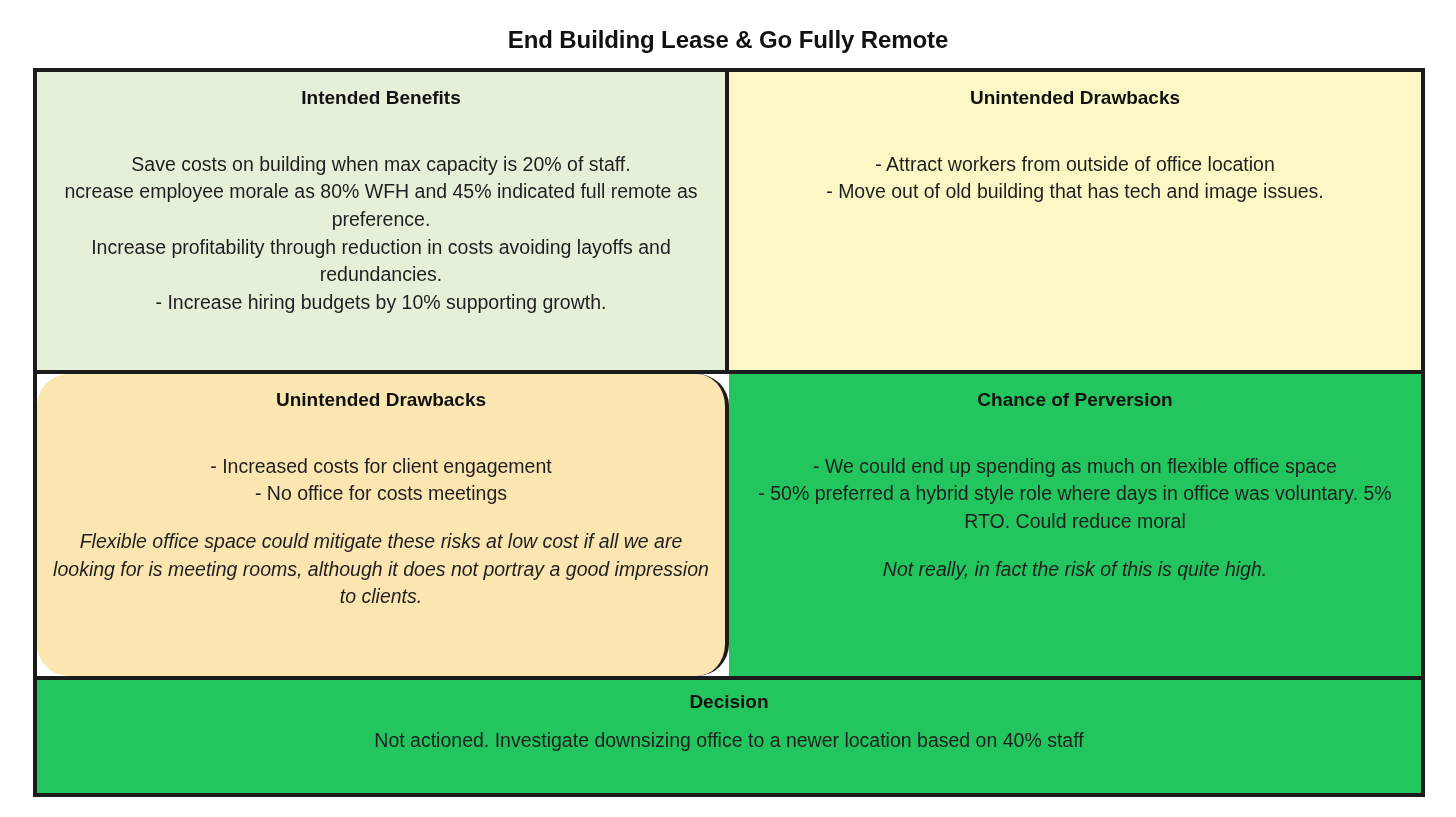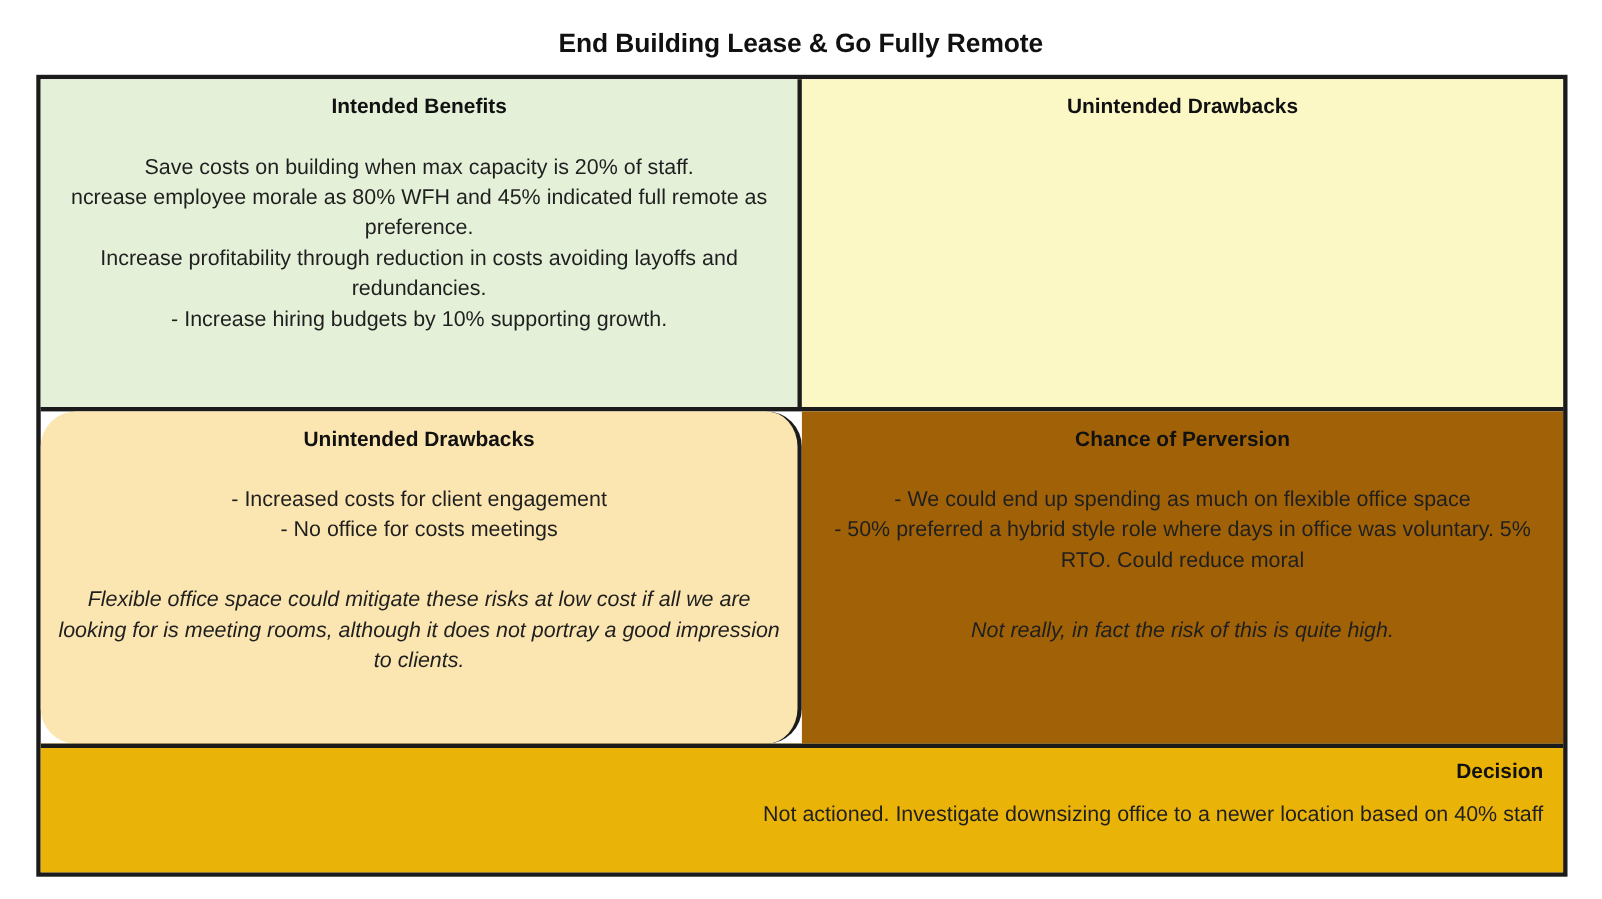--- a/index.html
+++ b/index.html
@@ -87,42 +87,42 @@
 
   .quad-body {
     font-size: 19.5px;
     line-height: 1.42;
     text-align: center;
     color: #1f1f1f;
     width: 100%;
     white-space: pre-line;
   }
   .quad-body.first {
-    margin-top: 22px;
+    margin-top: 34px;
   }
   .quad-body.note {
     font-style: italic;
-    margin-top: 36px;
+    margin-top: 20px;
   }
 
   .bg-green  { background: #e4f0d8; }
   .bg-yellow { background: #fcf8c5; }
   .bg-orange { background: #fbe5b0; border-radius: 32px; }
-  .bg-pink   { background: #a16207; }
+  .bg-pink   { background: #22c55e; }
 
   
   .decision {
     flex: 1 1 auto;
     border-top: 4px solid #1b1b1b;
-    background: #eab308;
+    background: #22c55e;
     box-sizing: border-box;
     padding: 10px 18px 0 18px;
     display: flex;
     flex-direction: column;
-    align-items: flex-end;
+    align-items: center;
   }
   .decision-title {
     font-size: 19px;
     font-weight: bold;
     text-align: center;
     color: #111111;
     line-height: 1.3;
   }
   .decision-body {
     font-size: 19.5px;
@@ -146,20 +146,22 @@
       <div class="quad left bg-green">
         <div class="quad-title">Intended Benefits</div>
         <div class="quad-body first">Save costs on building when max capacity is 20% of staff.
 ncrease employee morale as 80% WFH and 45% indicated full remote as preference.
 Increase profitability through reduction in costs avoiding layoffs and redundancies.
 - Increase hiring budgets by 10% supporting growth.</div>
       </div>
 
       <div class="quad bg-yellow">
         <div class="quad-title">Unintended Drawbacks</div>
+        <div class="quad-body first">- Attract workers from outside of office location
+- Move out of old building that has tech and image issues.</div>
       </div>
 
     </div>
 
     <div class="quad-row bottom">
 
       <div class="quad left bg-orange">
         <div class="quad-title">Unintended Drawbacks</div>
         <div class="quad-body first">- Increased costs for client engagement
 - No office for costs meetings</div>

